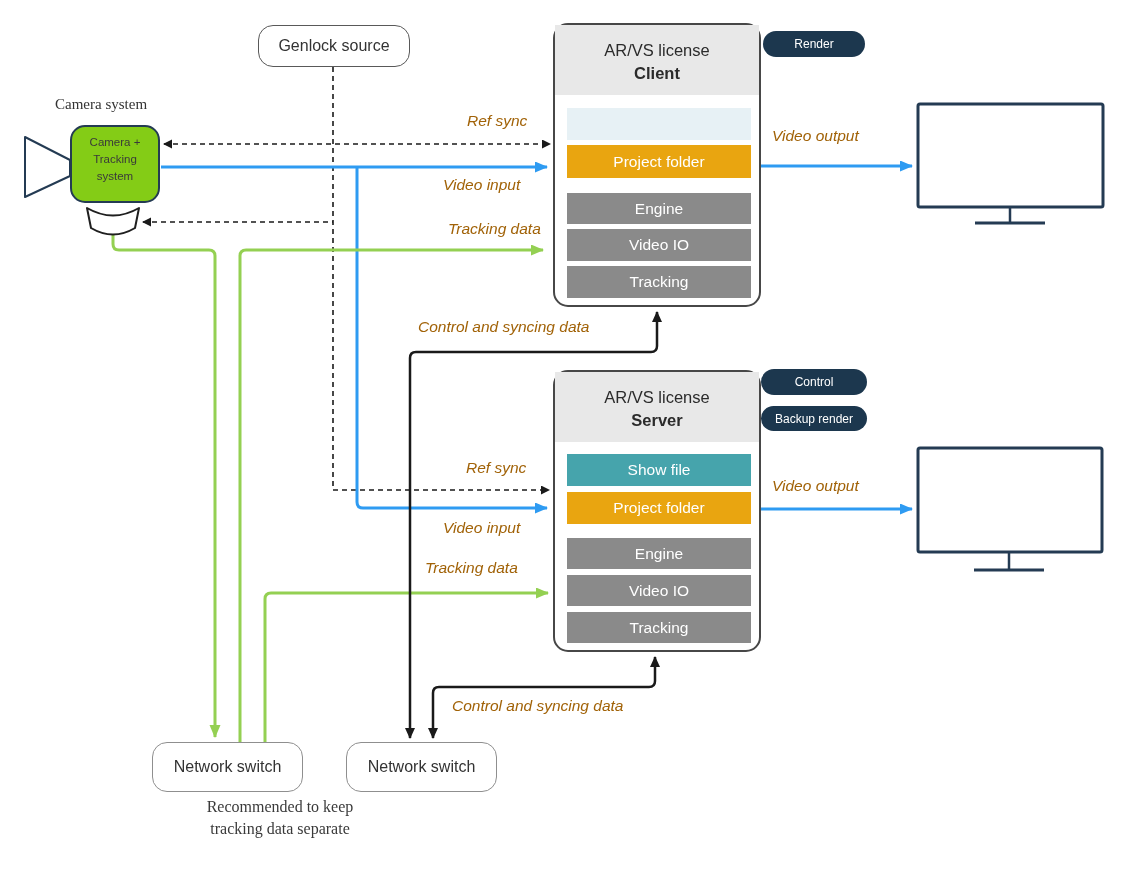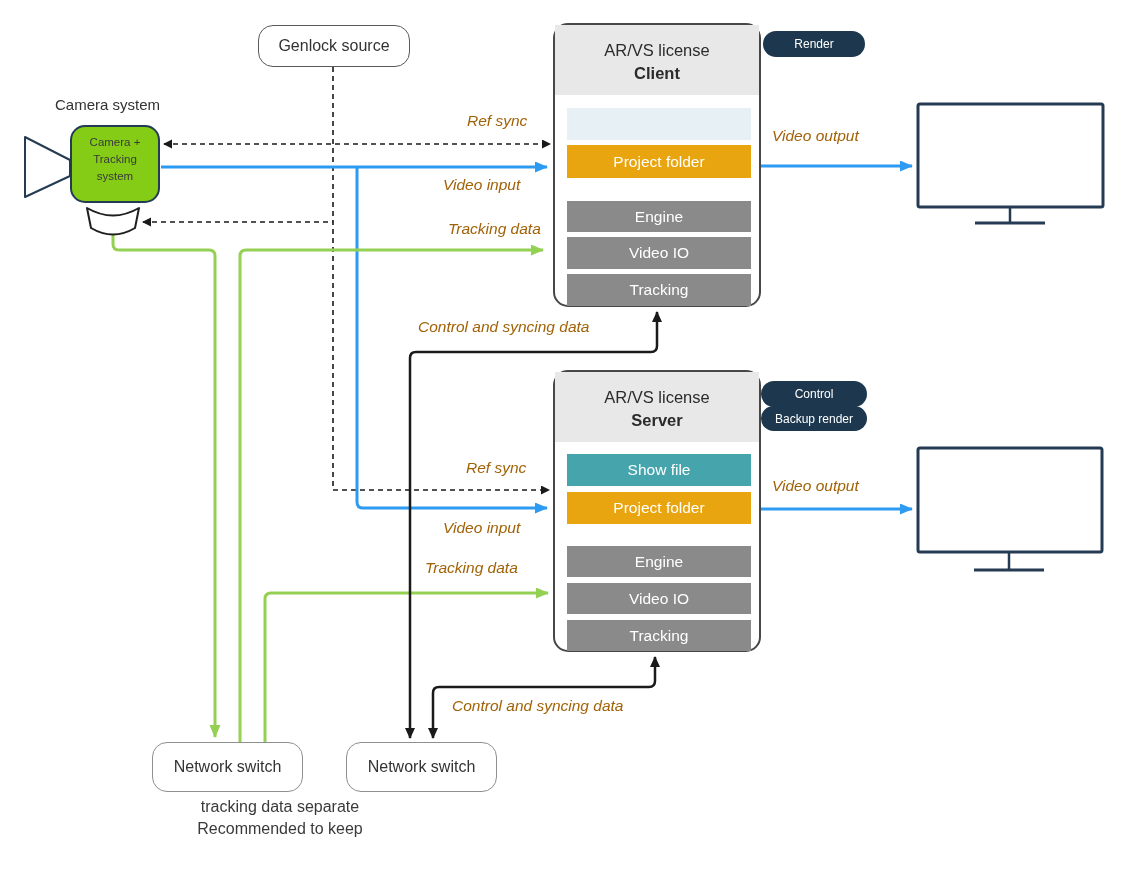--- a/index.html
+++ b/index.html
@@ -1,21 +1,21 @@
 <!DOCTYPE html>
 <html style="--c-blue: #2E9BF2; --c-green: #94D052; --c-orange: #E9A510; --c-teal: #46A4AC; --c-navy-badge: #1C374E; --c-navy-outline: #243B53; --c-module-gray: #8A8A8A; --c-header-gray: #E8E8E8; --c-slot-blue: #E7F1F5; --c-line-black: #1A1A1A;"><head>
 <meta charset="utf-8">
 <style>
   html,body{margin:0;padding:0;background:#ffffff;}
   body{font-family:"Liberation Sans", sans-serif;}
   #canvas{position:relative;width:1126px;height:887px;background:#fff;overflow:hidden;}
   #wires{position:absolute;left:0;top:0;z-index:1;}
   .abs{position:absolute;box-sizing:border-box;border-radius:15px;}
   .z2{z-index:2;}
-  .z3{z-index:3;}
+  .z3{z-index:3;font-family:Liberation Serif, serif;}
 
   
   .s-blue{stroke:var(--c-blue,#2E9BF2);stroke-width:3;fill:none;}
   .s-green{stroke:var(--c-green,#94D052);stroke-width:3;fill:none;}
   .s-black{stroke:var(--c-line-black,#1A1A1A);stroke-width:2.5;fill:none;}
   .s-dash{stroke:var(--c-line-black,#1A1A1A);stroke-width:1.6;fill:none;stroke-dasharray:5 4;}
   .f-blue{fill:var(--c-blue,#2E9BF2);}
   .f-green{fill:var(--c-green,#94D052);}
   .f-black{fill:var(--c-line-black,#1A1A1A);}
   .shape{fill:#fff;stroke:var(--c-navy-outline,#243B53);stroke-width:2;stroke-linejoin:round;}
@@ -28,21 +28,21 @@
             font-size:16px;color:#333;}
   .bigbox{background:#fff;border:2px solid #474747;}
   .bighead{position:absolute;left:0;top:0;right:0;height:70px;background:var(--c-header-gray,#E8E8E8);
            text-align:center;color:#2b2b2b;font-size:16.5px;padding-top:14px;box-sizing:border-box;line-height:23px;}
   .bighead .role{font-weight:bold;}
   .module{position:absolute;left:12px;width:184px;color:#fff;font-size:15.5px;display:flex;
           align-items:center;justify-content:center;}
   .m-slot{background:var(--c-slot-blue,#E7F1F5);}
   .m-orange{background:var(--c-orange,#E9A510);}
   .m-teal{background:var(--c-teal,#46A4AC);}
-  .m-gray{background:var(--c-module-gray,#8A8A8A);margin-top:8px;}
+  .m-gray{background:var(--c-module-gray,#8A8A8A);}
   .badge{background:var(--c-navy-badge,#1C374E);color:#fff;font-size:12px;display:flex;
          align-items:center;justify-content:center;text-align:center;}
   .flabel{position:absolute;font-style:italic;font-size:15.5px;color:#a16207;white-space:nowrap;z-index:3;}
   .camtext{border:2px solid var(--c-navy-outline,#243B53);background:#84cc16;text-align:center;
            font-size:11.5px;color:#3a3a3a;line-height:17px;padding-top:7px;}
   .caption{font-size:15px;color:#333;white-space:nowrap;}
   .note{text-align:center;font-size:16px;color:#3a3a3a;line-height:22px;}
 </style>
 </head>
 <body>
@@ -126,33 +126,33 @@
     <div class="bighead">
       <div>AR/VS license</div>
       <div class="role">Server</div>
     </div>
     <div class="module m-teal" style="top:82px;height:32px;">Show file</div>
     <div class="module m-orange" style="top:120px;height:32px;">Project folder</div>
     <div class="module m-gray" style="top:166px;height:31px;">Engine</div>
     <div class="module m-gray" style="top:203px;height:31px;">Video IO</div>
     <div class="module m-gray" style="top:240px;height:31px;">Tracking</div>
   </div>
-  <div class="abs z2 badge" style="left:761px;top:381px;width:106px;height:26px;">Control</div>
+  <div class="abs z2 badge" style="left:761px;top:369px;width:106px;height:26px;">Control</div>
   <div class="abs z2 badge" style="left:761px;top:406px;width:106px;height:25px;">Backup render</div>
 
   <div class="abs z2 switchbox" style="left:152px;top:742px;width:151px;height:50px;">
     <span>Network switch</span>
   </div>
   <div class="abs z2 switchbox" style="left:346px;top:742px;width:151px;height:50px;">
     <span>Network switch</span>
   </div>
 
   <div class="abs z3 note" style="left:160px;top:796px;width:240px;">
+    <div>Recommended to keep</div>
     <div>tracking data separate</div>
-    <div>Recommended to keep</div>
   </div>
 
   <div class="flabel" style="left:467px;top:112px;">Ref sync</div>
   <div class="flabel" style="left:443px;top:176px;">Video input</div>
   <div class="flabel" style="left:448px;top:220px;">Tracking data</div>
   <div class="flabel" style="left:772px;top:127px;">Video output</div>
   <div class="flabel" style="left:418px;top:318px;">Control and syncing data</div>
 
   <div class="flabel" style="left:466px;top:459px;">Ref sync</div>
   <div class="flabel" style="left:443px;top:519px;">Video input</div>

